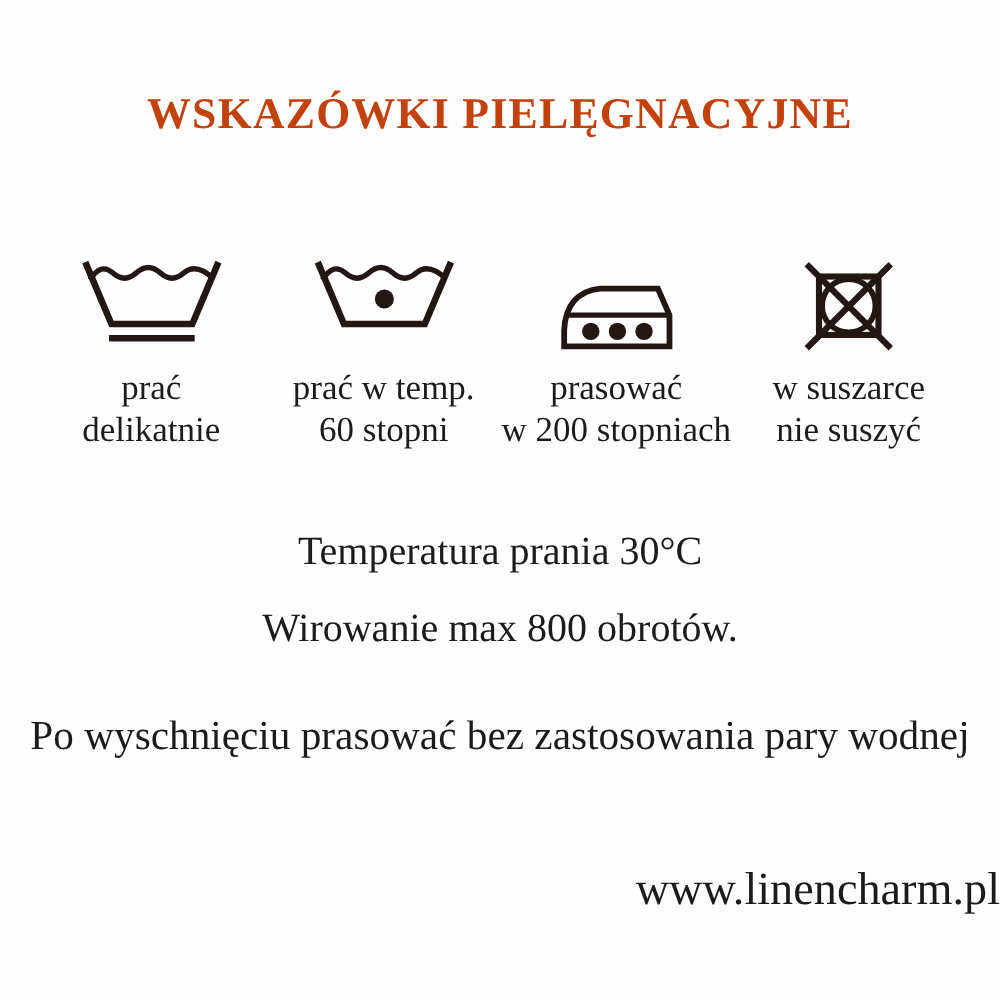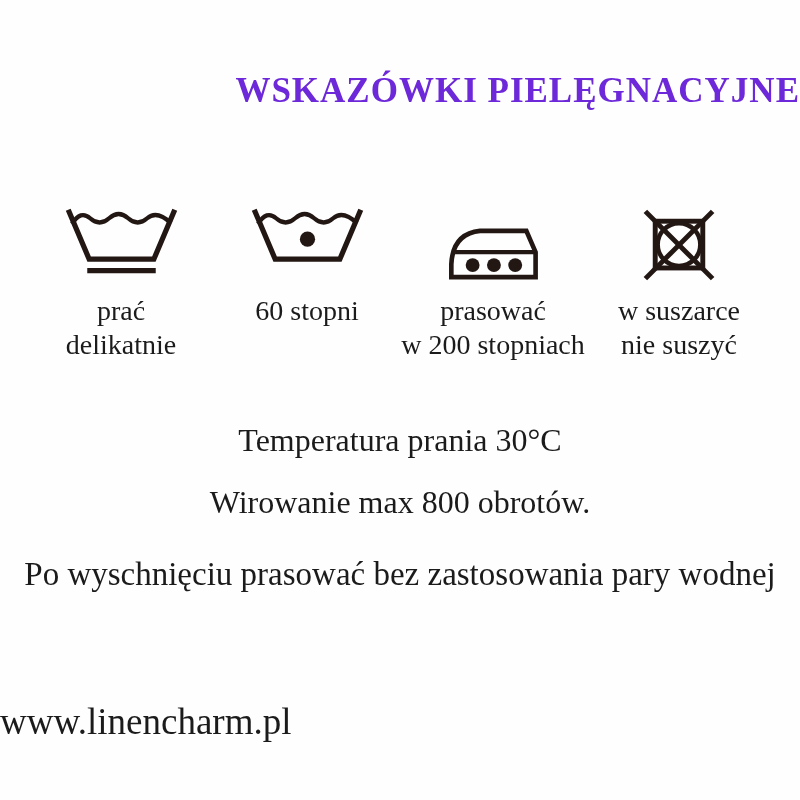--- a/index.html
+++ b/index.html
@@ -13,26 +13,26 @@
     height: 800px;
     margin: 0 auto;
     background: #fefefe;
     color: #1b1b1b;
     font-family: "Liberation Serif", "DejaVu Serif", serif;
     overflow: hidden;
   }
   .page-title {
     margin: 0;
     padding-top: 70px;
-    text-align: right;
+    text-align: center;
     font-size: 35px;
     font-weight: bold;
     letter-spacing: 1px;
     line-height: 1.2;
-    color: #6d28d9;
+    color: #c2410c;
   }
   .symbols-row {
     display: grid;
     grid-template-columns: repeat(4, 1fr);
     width: 744px;
     margin: 92px auto 0;
   }
   .symbol-col {
     display: flex;
     flex-direction: column;
@@ -60,24 +60,24 @@
   .symbol-label span { display: block; }
   .note {
     margin: 0;
     text-align: center;
     font-size: 32px;
     line-height: 40px;
     font-weight: normal;
   }
   .note-temp  { margin-top: 58px; }
   .note-spin  { margin-top: 22px; }
-  .note-iron  { margin-top: 32px; font-size: 33px; line-height: 41px; }
+  .note-iron  { margin-top: 47px; font-size: 33px; line-height: 41px; }
   .website {
-    margin: 104px 0 0;
-    text-align: left;
+    margin: 79px 0 0;
+    text-align: right;
     font-size: 37px;
     line-height: 46px;
   }
 </style>
 </head>
 <body>
 
 <div class="page">
 
   <h1 class="page-title">WSKAZÓWKI PIELĘGNACYJNE</h1>
@@ -100,20 +100,21 @@
 
     <div class="symbol-col">
       <div class="icon-box">
         <svg width="115" height="78" viewBox="0 0 120 82" stroke-width="5.5" stroke-linecap="butt">
           <path d="M4,6 L26,58 L94,58 L116,6"></path>
           <path d="M8,21 Q17,6 27,15 Q37,24 47,15 Q57,6 67,15 Q77,24 87,15 Q97,6 112,20" stroke-width="4.5"></path>
           <circle class="dotfill" cx="60" cy="37" r="8"></circle>
         </svg>
       </div>
       <div class="symbol-label">
+        <span>prać w temp.</span>
         <span>60 stopni</span>
       </div>
     </div>
 
     <div class="symbol-col">
       <div class="icon-box">
         <svg width="100" height="56" viewBox="0 0 108 60" stroke-width="5" stroke-linejoin="miter">
           <path d="M9,55 L9,41 C10,19 21,7 40,5 L90,5 L100,28 L100,55 Z"></path>
           <path d="M13,28 L100,28" stroke-width="4.5"></path>
           <circle class="dotfill" cx="32" cy="42" r="7.5"></circle>

